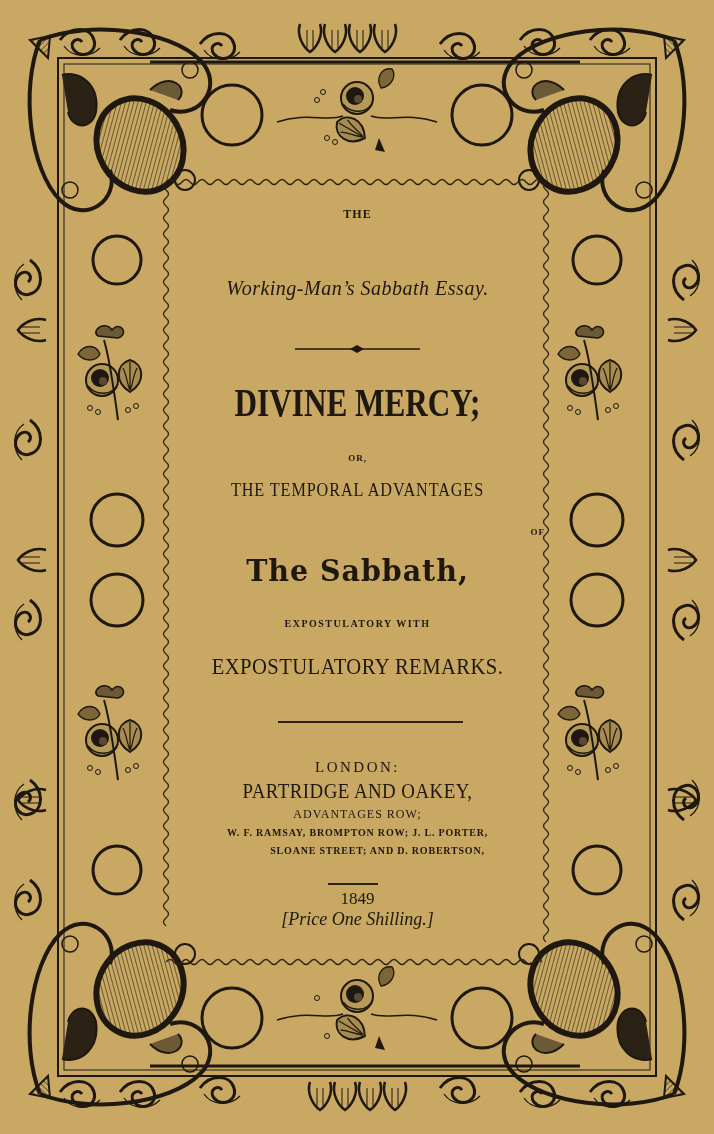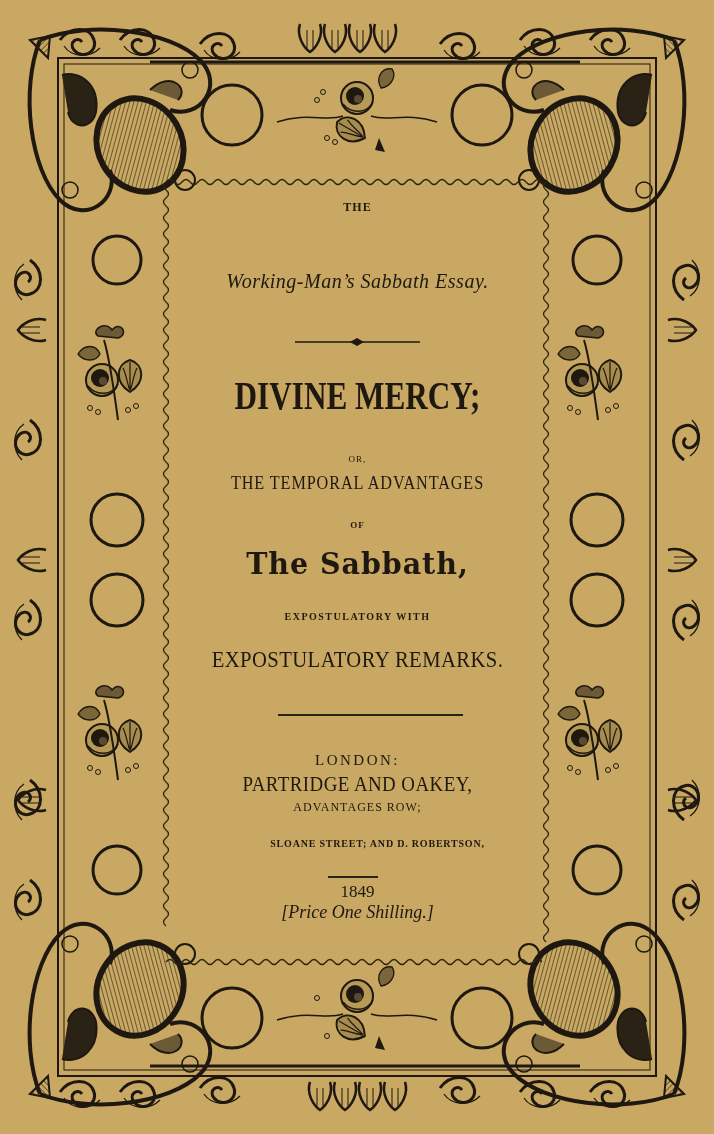--- a/index.html
+++ b/index.html
@@ -6,35 +6,35 @@
   body {
     width: 714px; height: 1134px; overflow: hidden;
     background: #c9a962;
     font-family: "Liberation Serif", "DejaVu Serif", serif;
     color: #1e1810;
     position: relative;
   }
   .page { position: absolute; inset: 0; background: #c8a862; }
   svg.border { position: absolute; left: 0; top: 0; width: 714px; height: 1134px; }
   .panel {
-    position: absolute; left: 170px; top: 188px; width: 375px; height: 760px;
+    position: absolute; left: 170px; top: 195px; width: 375px; height: 760px;
     text-align: center;
   }
   .line { position: absolute; left: 0; right: 0; white-space: nowrap; }
   .the { top: 12px; font-size: 12px; font-weight: bold; letter-spacing: 1px; }
   .chelsea { top: 46px; font-size: 21px; font-weight: bold; letter-spacing: 4px;
              font-family: "Liberation Sans", "DejaVu Sans", sans-serif; }
   .subtitle { top: 82px; font-size: 20px; font-style: italic; letter-spacing: 0.5px; }
   .orn1 { top: 150px; left: 125px; width: 125px; height: 8px; position: absolute; }
   .divine { top: 184px; font-size: 40px; font-weight: bold; letter-spacing: 0px;
             transform: scaleX(0.78); transform-origin: center; }
-  .or { top: 258px; font-size: 9px; font-weight: normal; letter-spacing: 1px; margin-top: 8px; }
+  .or { top: 258px; font-size: 9px; font-weight: bold; letter-spacing: 1px; }
   .temporal { top: 285px; font-size: 18px; letter-spacing: 1px;
               transform: scaleX(0.9); transform-origin: center; }
-  .of { top: 332px; font-size: 9px; font-weight: bold; letter-spacing: 1px; }
+  .of { top: 332px; font-size: 9px; font-weight: bold; letter-spacing: 1px; text-align: right; }
   .sabbath { top: 358px; font-size: 30px; font-weight: bold; font-family: "DejaVu Serif", serif;
              transform: scaleX(0.95); transform-origin: center; letter-spacing: 1px; }
   .interspersed { top: 423px; font-size: 10px; font-weight: bold; letter-spacing: 1.5px; }
   .expostulatory { top: 458px; font-size: 24px; letter-spacing: 0.5px;
                    transform: scaleX(0.86); transform-origin: center; }
   .rule2 { position: absolute; top: 526px; left: 108px; width: 185px; height: 2px; background: #2a2214; }
   .london { top: 564px; font-size: 15px; letter-spacing: 2.5px; }
   .publisher { top: 584px; font-size: 21px; letter-spacing: 0.5px;
                transform: scaleX(0.9); transform-origin: center; }
   .paternoster { top: 612px; font-size: 12px; letter-spacing: 1px; }
@@ -220,20 +220,21 @@
     <div class="line of">OF</div>
     <div class="line sabbath">The Sabbath,</div>
     <div class="line interspersed">EXPOSTULATORY WITH</div>
     <div class="line expostulatory">EXPOSTULATORY REMARKS.</div>
 
     <div class="rule2"></div>
 
     <div class="line london">LONDON:</div>
     <div class="line publisher">PARTRIDGE AND OAKEY,</div>
     <div class="line paternoster">ADVANTAGES ROW;</div>
+    <div class="line agents1">W. F. RAMSAY, BROMPTON ROW; J. L. PORTER,</div>
     <div class="line agents2">SLOANE STREET; AND D. ROBERTSON,</div>
 
     <div class="rule3"></div>
 
     <div class="line year">1849</div>
     <div class="line price">[Price One Shilling.]</div>
   </div>
 </div>
 
 </body></html>

